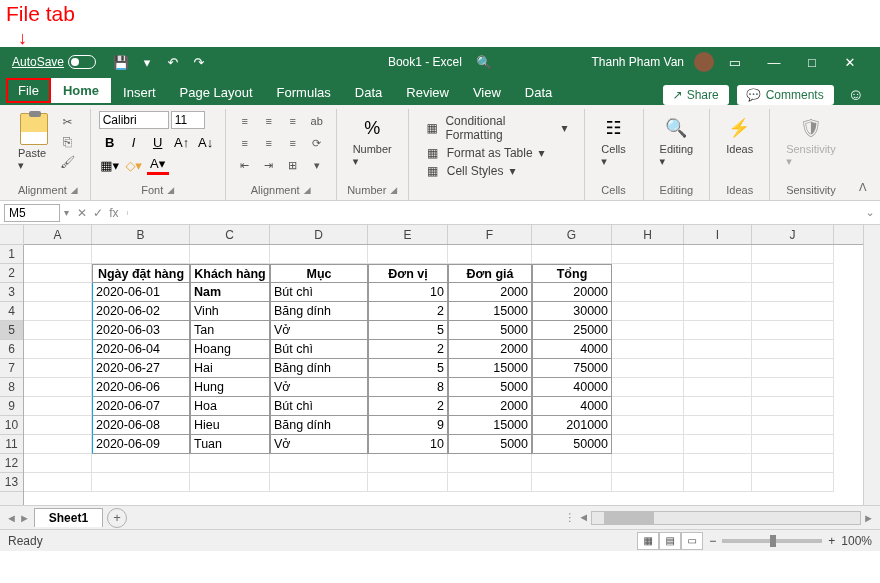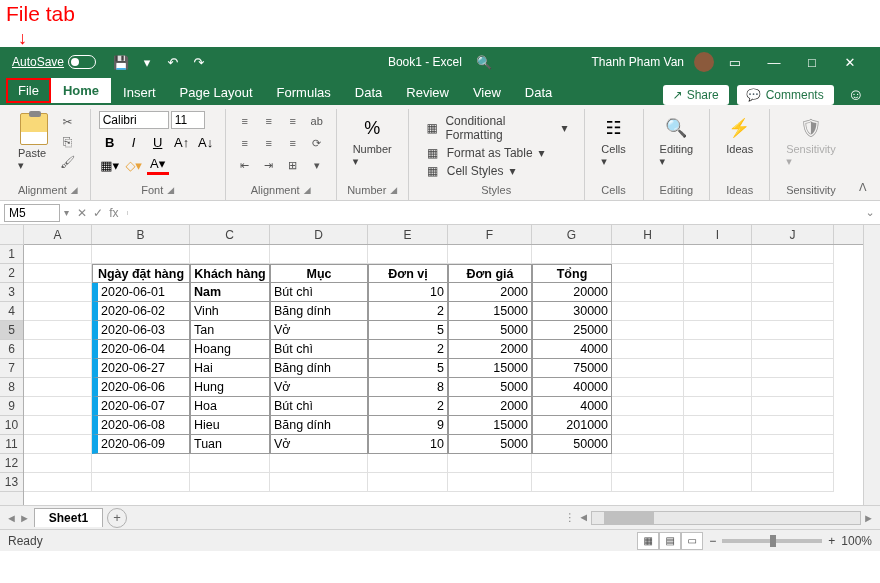--- a/index.html
+++ b/index.html
@@ -76,21 +76,21 @@
 .col-headers { display: flex; background: #f0f0f0; border-bottom: 1px solid #b0b0b0; height: 20px; flex:1;}
 .col-header { border-right: 1px solid #d0d0d0; text-align: center; font-size: 12px; color: #444; display:flex; align-items:center; justify-content:center; }
 .row-headers { display:flex; flex-direction:column; width:24px; background:#f0f0f0; border-right:1px solid #b0b0b0;}
 .row-header { height: 19px; border-bottom: 1px solid #d0d0d0; text-align: center; font-size: 12px; color: #444; display:flex; align-items:center; justify-content:center;}
 .row-header.active { background:#d4d4d4; }
 .cells { position: relative; flex:1;}
 .cell-row { display: flex; height: 19px; }
 .cell { border-right: 1px solid #e0e0e0; border-bottom: 1px solid #e0e0e0; font-size: 12.5px; padding: 0 3px; display:flex; align-items:center; overflow:hidden; white-space:nowrap;}
 .cell.header { font-weight: bold; background:#fff; text-align:center; justify-content:center; border:1px solid #999;}
 .cell.data { border:1px solid #999; border-top:none; }
-.cell.data.first-col { border-left:6px solid #0ea5e9;}
+.cell.data.first-col { border-left:1px solid #0ea5e9;}
 .cell.num { justify-content: flex-end; }
 .scroll-v { width: 17px; background: #f0f0f0; border-left: 1px solid #d0d0d0; }
 
 .grid-wrap { display:flex; flex-direction:column; flex:1; overflow:hidden;}
 .grid-headers-row { display:flex;}
 .grid-body { display:flex; flex:1;}
 
 .sheet-tabs { height: 24px; background: #f0f0f0; border-top: 1px solid #d0d0d0; display: flex; align-items: center; padding: 0 6px; gap: 4px; }
 .sheet-nav { display: flex; gap: 2px; color: #888; font-size: 11px; }
 .sheet-tab { background: #fff; border: 1px solid #b0b0b0; border-bottom: none; padding: 2px 14px; font-size: 12px; font-weight: bold; cursor:pointer;}
@@ -245,23 +245,20 @@
   </div>
 
   <div class="ribbon-group">
     <div class="ribbon-group-content">
       <div class="styles-content">
         <div class="style-item"><span class="style-icon">▦</span><span>Conditional Formatting</span> ▾</div>
         <div class="style-item"><span class="style-icon">▦</span><span>Format as Table</span> ▾</div>
         <div class="style-item"><span class="style-icon">▦</span><span>Cell Styles</span> ▾</div>
       </div>
     </div>
-    <div class="ribbon-group-label">
-        <span>Styles</span>
-      </div>
   </div>
 
   <div class="ribbon-group">
     <div class="ribbon-group-content">
       <div class="big-btn">
         <div class="big-btn-icon">☷</div>
         <div class="big-btn-label"><span>Cells</span><br>▾</div>
       </div>
     </div>
     <div class="ribbon-group-label">

